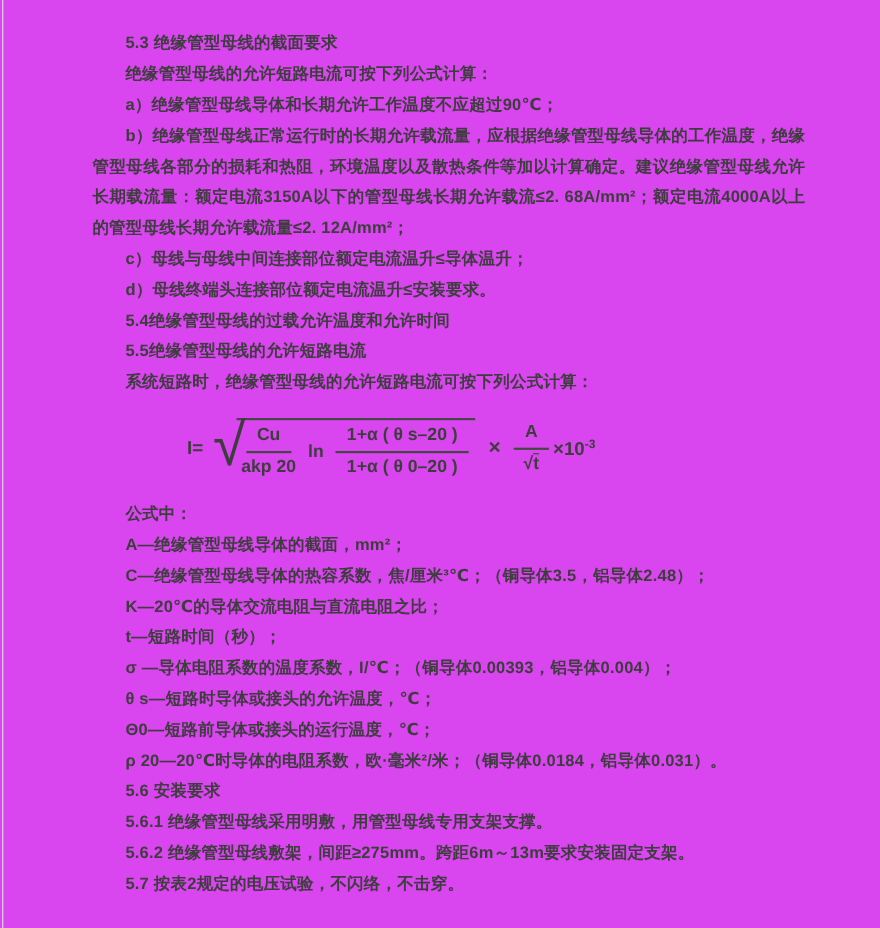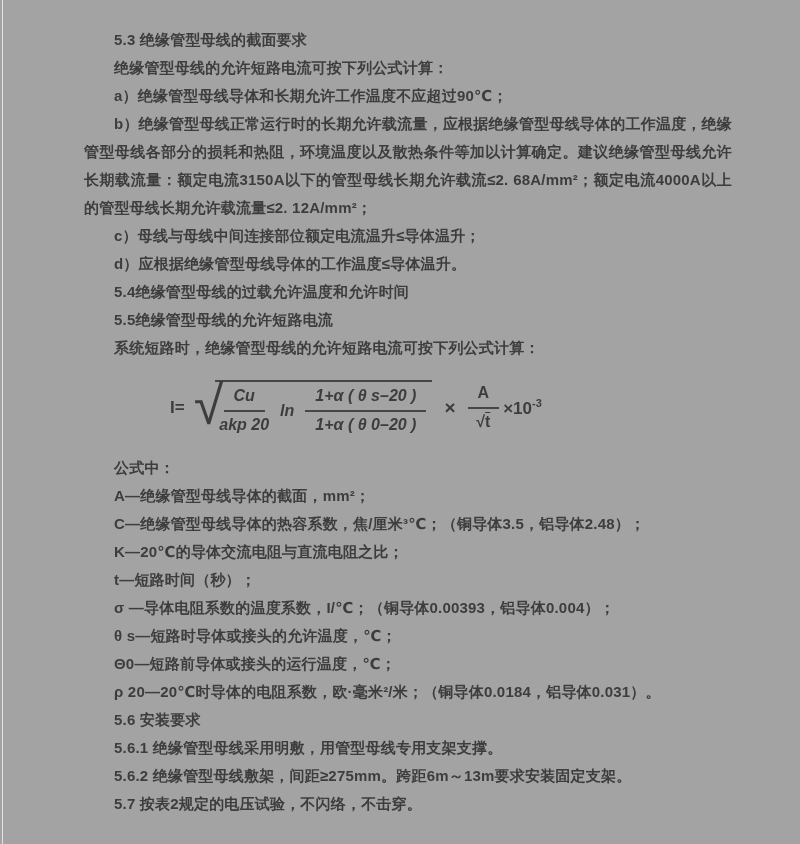--- a/index.html
+++ b/index.html
@@ -1,19 +1,19 @@
 <!DOCTYPE html>
 <html><head>
 <meta charset="utf-8">
 <style>
   html,body{margin:0;padding:0;background:#ffffff;}
   .page{
     position:relative;
     width:800px;height:844px;
-    background:#a3a3a3;
+    background:#d946ef;
     overflow:hidden;
     font-family:"Liberation Sans","DejaVu Sans",sans-serif;
     color:#3d3d3d;
   }
   .edge-line{
     position:absolute;left:2px;top:0;height:100%;width:1px;
     background:#e3e3e3;
   }
   .content{
     position:absolute;left:84px;top:26px;width:648px;
@@ -37,21 +37,20 @@
   }
   .f-lhs{font-size:17px;margin-right:9px;}
   .f-radical{
     font-size:54px;font-weight:400;line-height:54px;
     margin-right:-8px;transform:translateY(-3px);
   }
   .f-radicand{
     display:flex;align-items:center;
     border-top:2px solid #464646;
     padding:4px 6px 0 4px;
-    font-style:italic;
   }
   .frac{display:inline-flex;flex-direction:column;align-items:center;line-height:1.3;}
   .frac .num{padding:0 10px 3px;border-bottom:2px solid #464646;}
   .frac .den{padding-top:3px;}
   .f-ln{margin:16px 11px;}
   .f-times{font-size:19px;margin:0 12px;}
   .f-pow{margin-left:4px;font-size:17px;}
   .f-pow sup{font-size:11px;}
   .t-over{text-decoration:overline;}
 </style>
@@ -60,21 +59,21 @@
 
 <div class="page">
   <div class="edge-line"></div>
   <div class="content">
 
     <p>5.3 绝缘管型母线的截面要求</p>
     <p>绝缘管型母线的允许短路电流可按下列公式计算：</p>
     <p>a）绝缘管型母线导体和长期允许工作温度不应超过90℃；</p>
     <p>b）绝缘管型母线正常运行时的长期允许载流量，应根据绝缘管型母线导体的工作温度，绝缘管型母线各部分的损耗和热阻，环境温度以及散热条件等加以计算确定。建议绝缘管型母线允许长期载流量：额定电流3150A以下的管型母线长期允许载流≤2. 68A/mm²；额定电流4000A以上的管型母线长期允许载流量≤2. 12A/mm²；</p>
     <p>c）母线与母线中间连接部位额定电流温升≤导体温升；</p>
-    <p>d）应根据绝缘管型母线导体的工作温度≤导体温升。</p>
+    <p>d）母线终端头连接部位额定电流温升≤安装要求。</p>
     <p>5.4绝缘管型母线的过载允许温度和允许时间</p>
     <p>5.5绝缘管型母线的允许短路电流</p>
     <p>系统短路时，绝缘管型母线的允许短路电流可按下列公式计算：</p>
 
     <div class="formula">
       <span class="f-lhs">I=</span>
       <span class="f-radical">√</span>
       <span class="f-radicand">
         <span class="frac">
           <span class="num">Cu</span>

